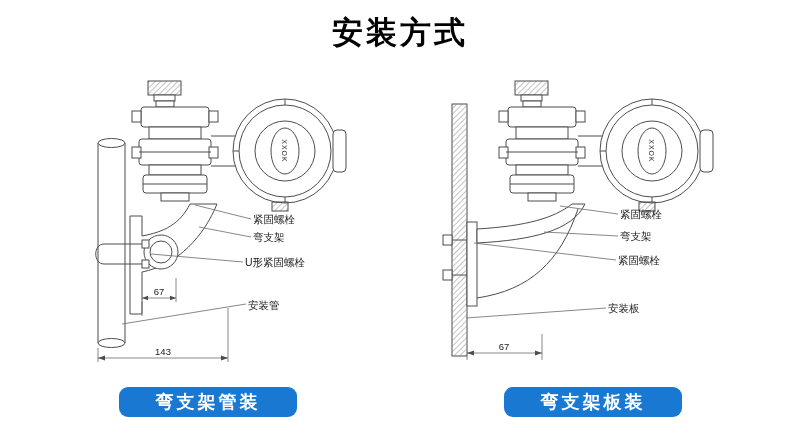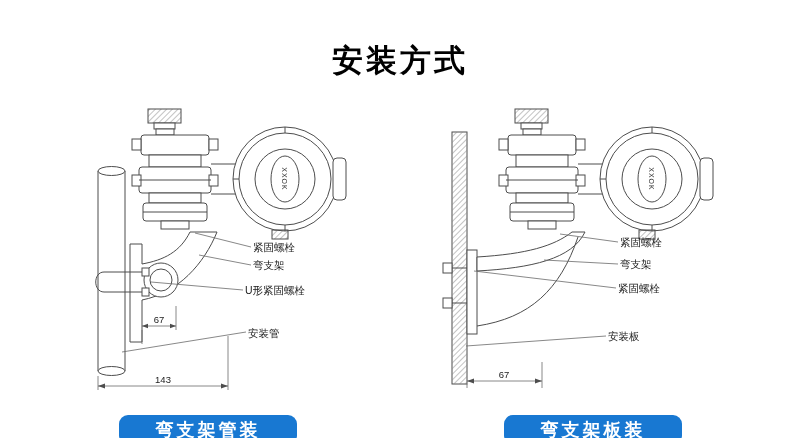--- a/index.html
+++ b/index.html
@@ -1,17 +1,17 @@
 <!DOCTYPE html>
 <html><head>
 <meta charset="utf-8">
 <style>
   * { margin:0; padding:0; box-sizing:border-box; }
   html,body { width:800px; height:438px; background:#ffffff; font-family:"Liberation Sans",sans-serif; overflow:hidden; }
-  .stage { position:absolute; left:0; top:0; width:800px; height:398px; background:#ffffff;margin-top:28px; }
+  .stage { position:absolute; left:0; top:0; width:800px; height:398px; background:#ffffff; }
   .title { position:absolute; top:12px; left:0; width:100%; text-align:center;
            font-size:31px; font-weight:900; color:#000; letter-spacing:3px; }
   .svg-left  { position:absolute; left:68px;  top:66px; }
   .svg-right { position:absolute; left:432px; top:66px; }
   .caption { position:absolute; top:387px; height:30px; width:178px; background:#1878d2;
              color:#fff; font-size:18px; font-weight:700; display:flex; align-items:center;
              justify-content:center; border-radius:9px; letter-spacing:3px; }
   .caption-left  { left:119px; }
   .caption-right { left:504px;font-family:Liberation Mono, monospace; }
   svg text { font-family:"Liberation Sans",sans-serif; fill:#1a1a1a; }

